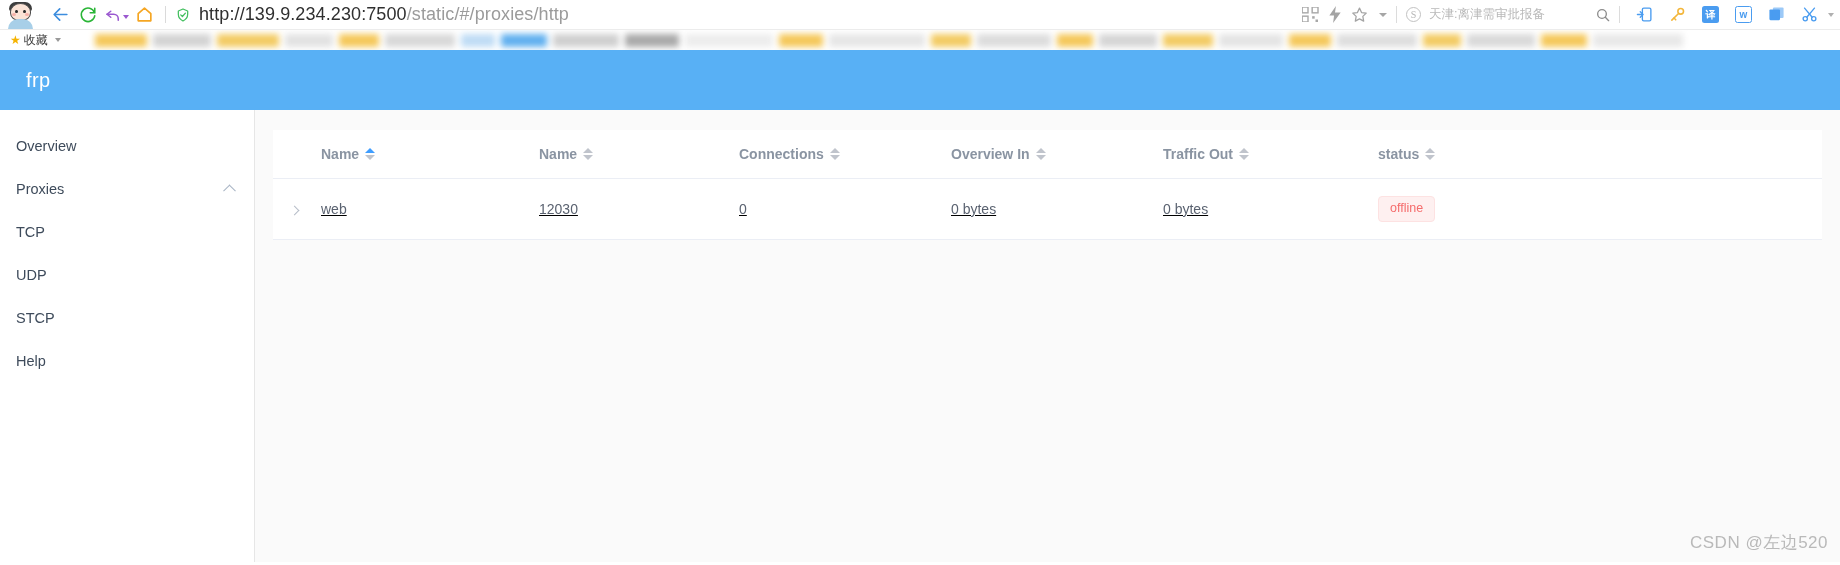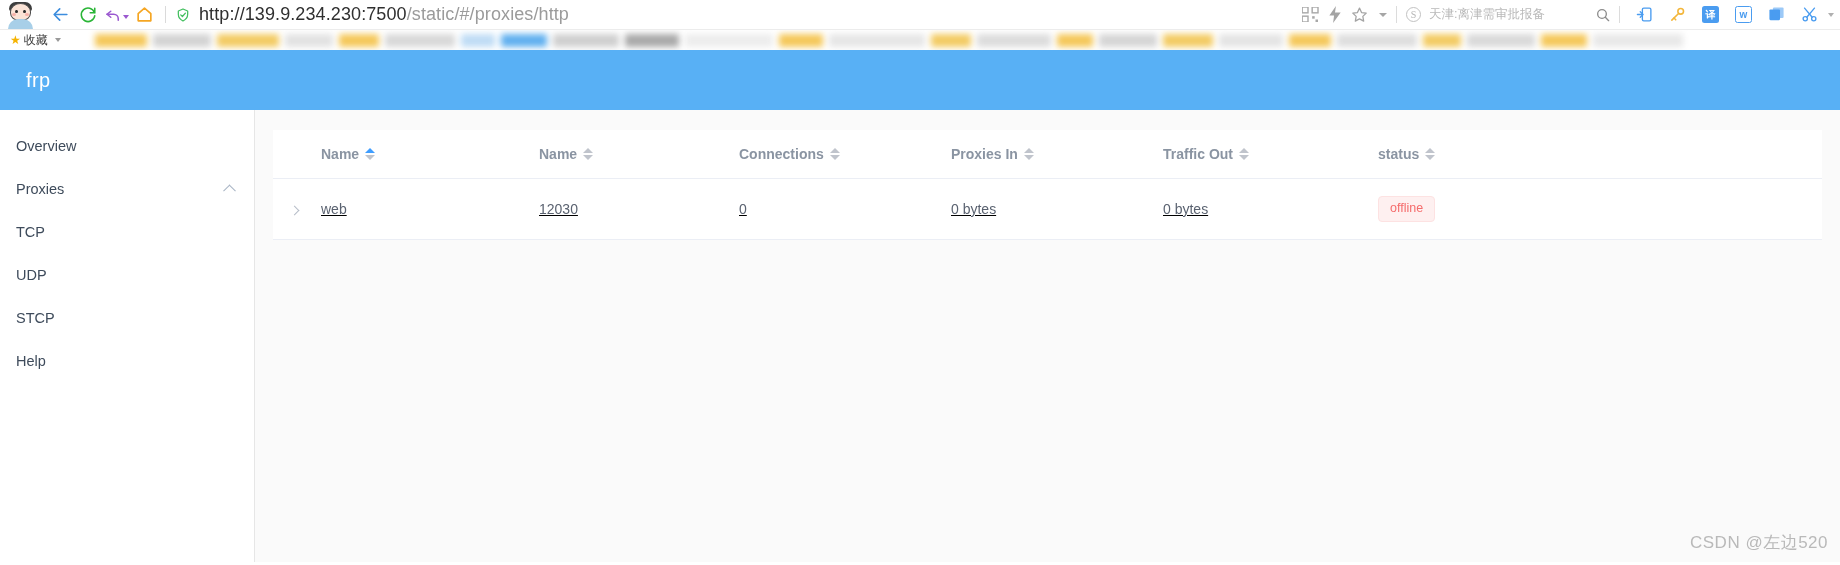--- a/index.html
+++ b/index.html
@@ -518,21 +518,21 @@
               <span class="th-inner">
                 <span>Connections</span>
                 <span class="sort-arrows">
                   <span class="arr-up"></span>
                     <span class="arr-down"></span>
                 </span>
               </span>
             </th>
             <th>
               <span class="th-inner">
-                <span>Proxies In</span>
+                <span>Overview In</span>
                 <span class="sort-arrows">
                   <span class="arr-up"></span>
                     <span class="arr-down"></span>
                 </span>
               </span>
             </th>
             <th>
               <span class="th-inner">
                 <span>Traffic Out</span>
                 <span class="sort-arrows">

